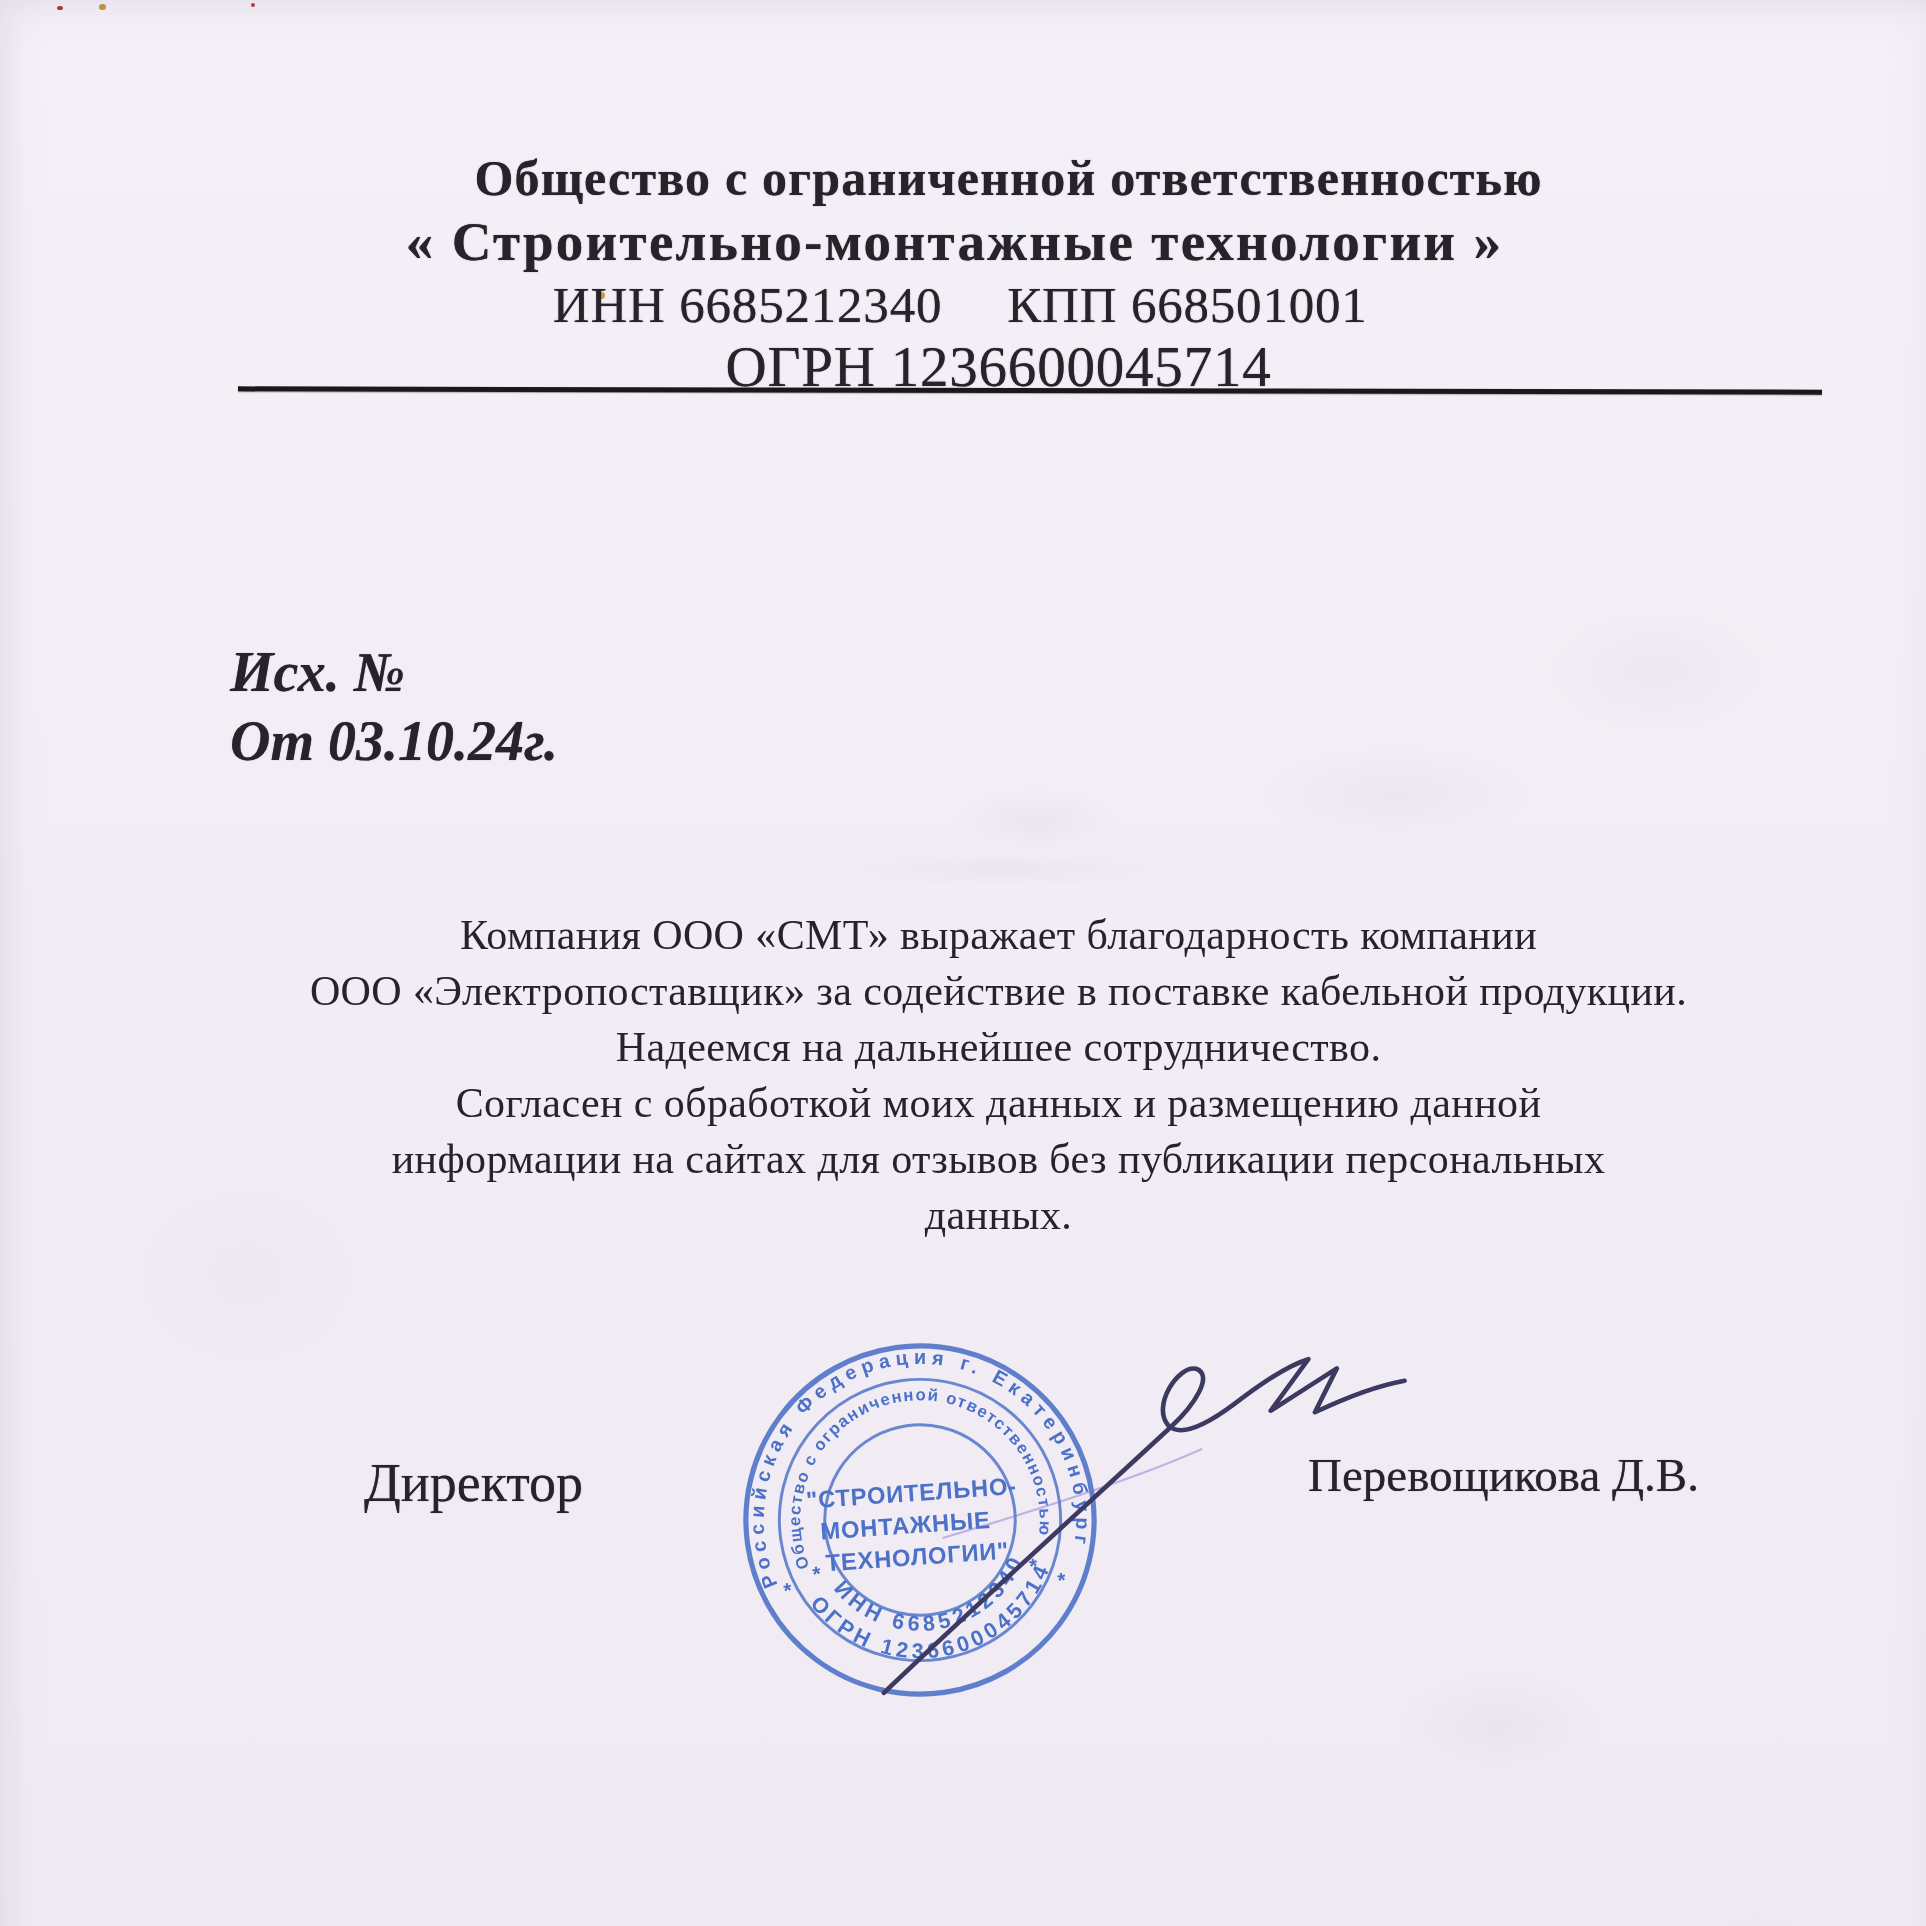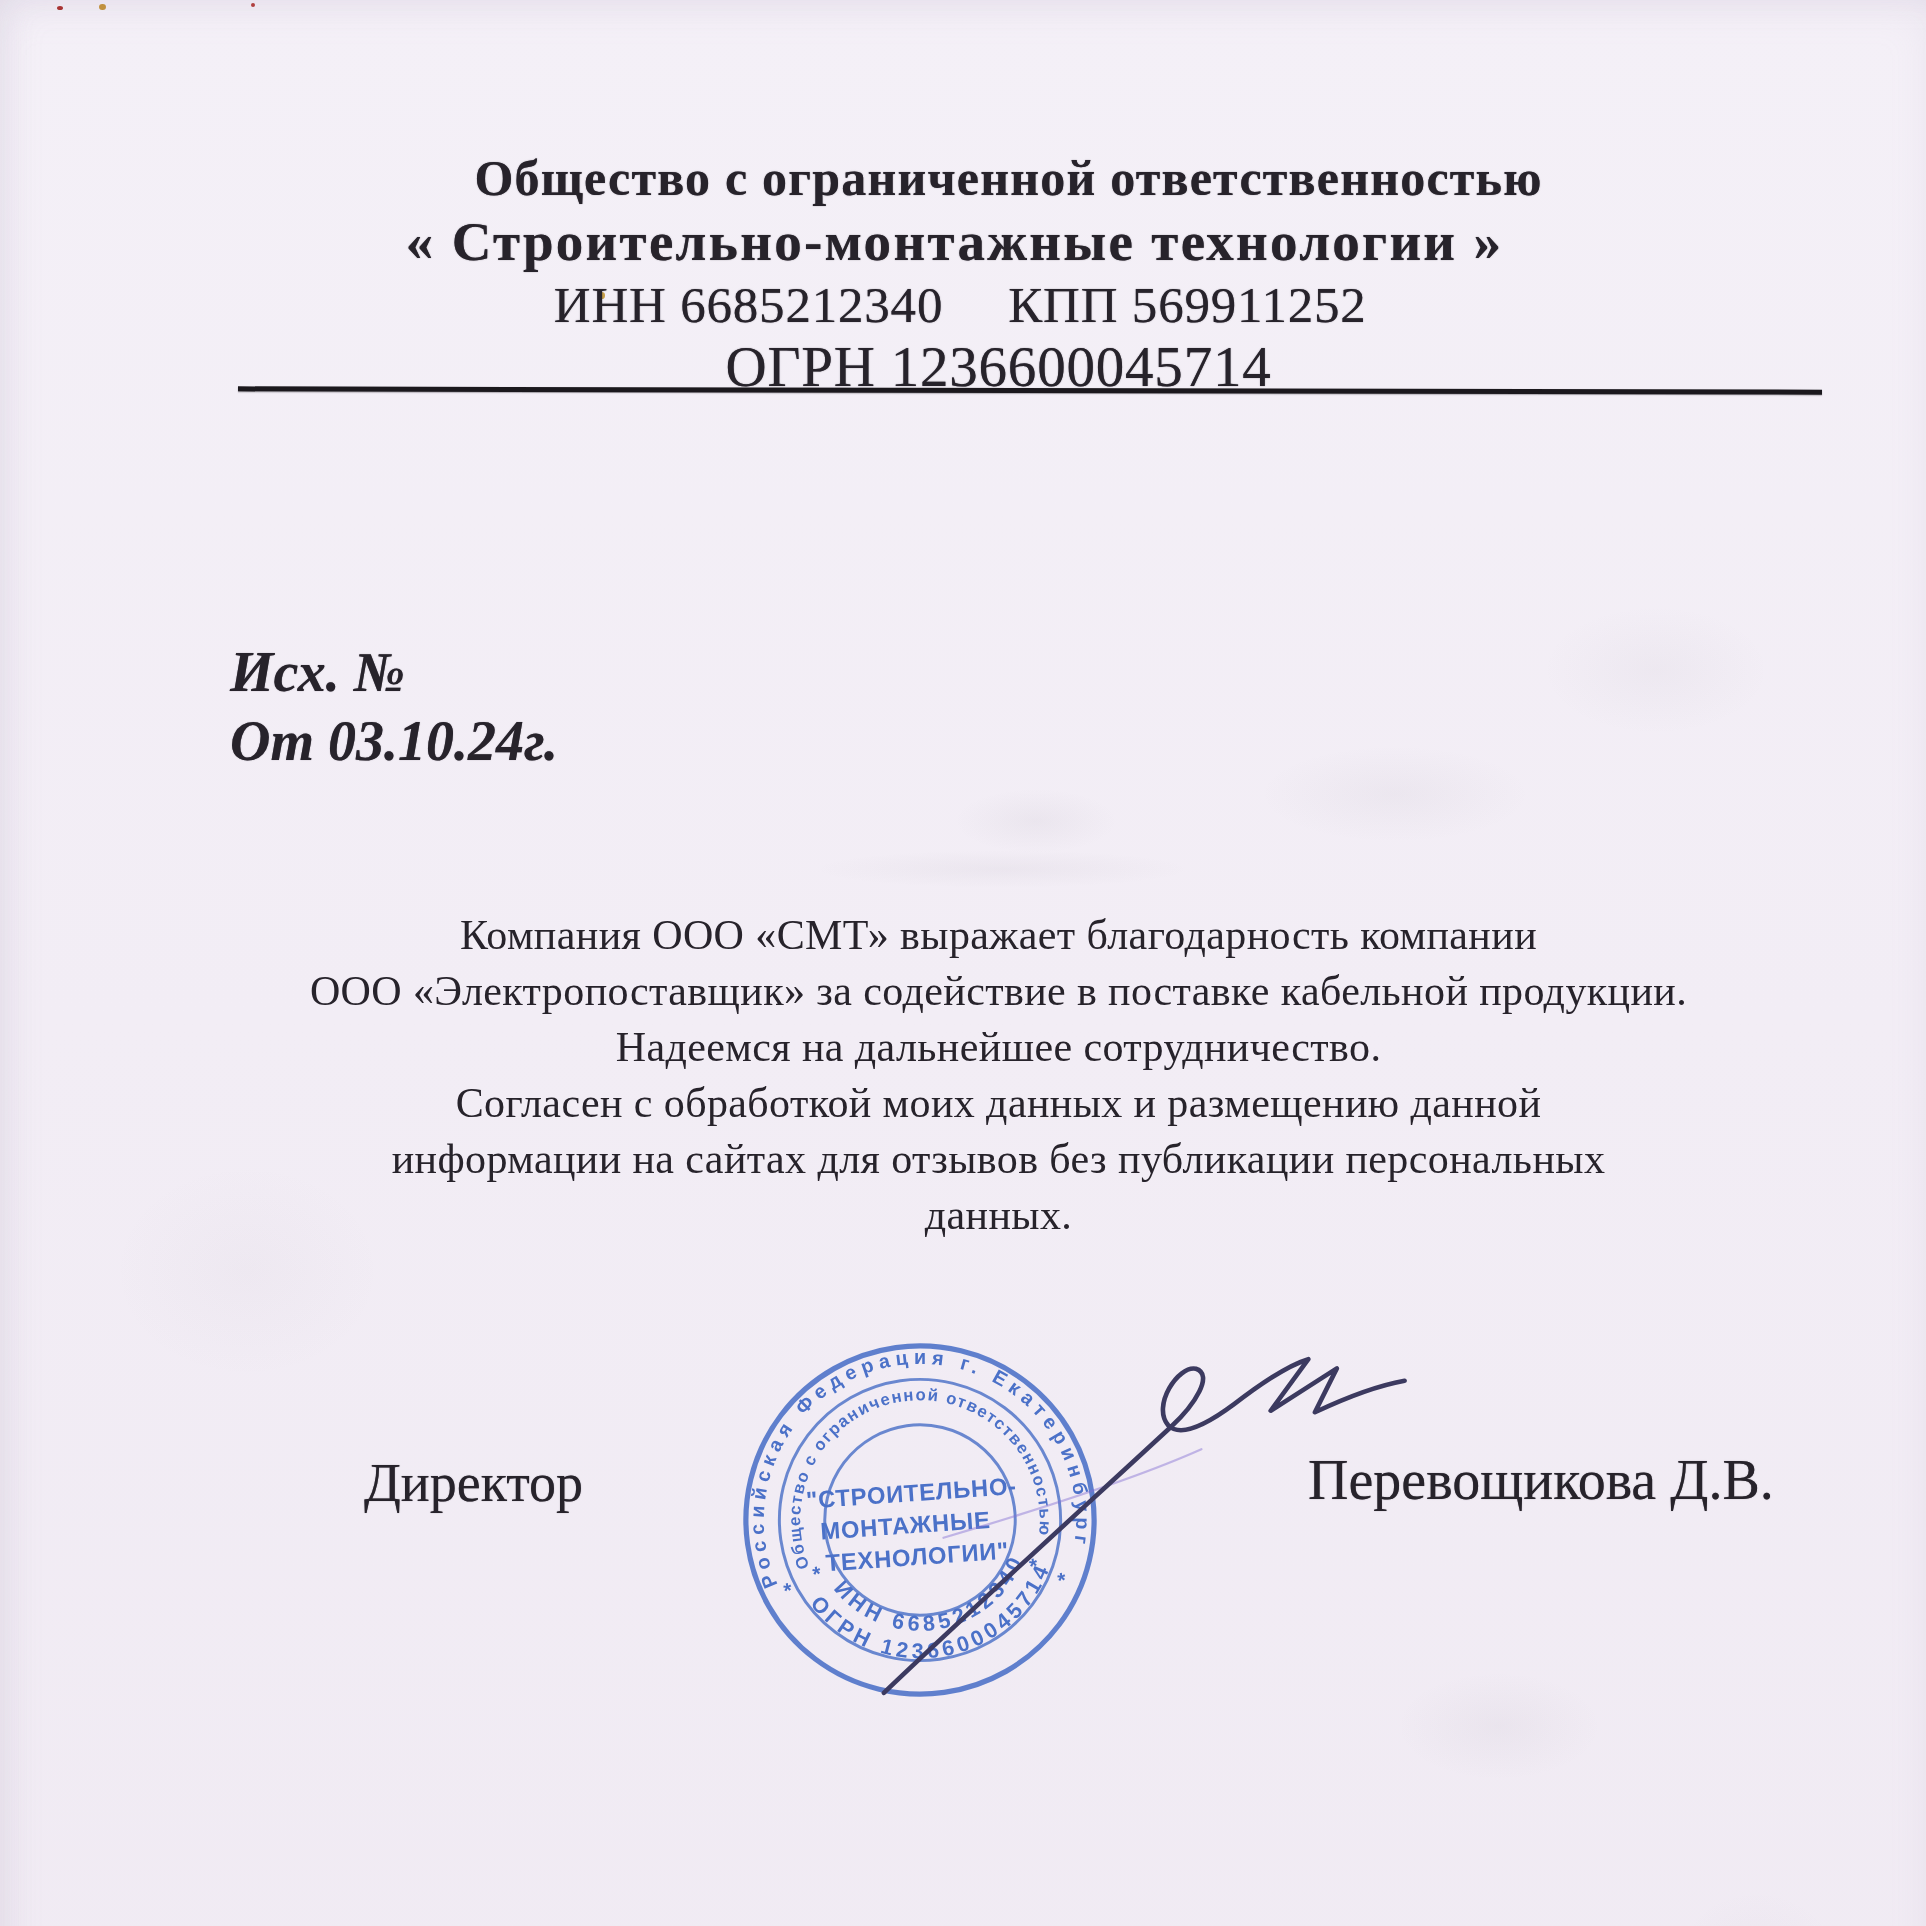--- a/index.html
+++ b/index.html
@@ -51,41 +51,41 @@
   <div class="smudges"></div>
 
   <div class="speck" style="left:57px;top:6.2px;width:6.2px;height:4.2px;background:#a83434;"></div>
   <div class="speck" style="left:251px;top:3.1px;width:4.2px;height:4.2px;background:#b04040;"></div>
   <div class="speck" style="left:99px;top:3.9px;width:6.5px;height:5.8px;background:#c1913f;"></div>
   <div class="speck" style="left:598px;top:292px;width:7.3px;height:6.5px;background:#c9a04a;"></div>
 
   <header class="letterhead">
     <div class="lh-line lh1">Общество с ограниченной ответственностью</div>
     <div class="lh-line lh2">« Строительно-монтажные технологии »</div>
-    <div class="lh-line lh3"><span>ИНН 6685212340</span><span class="gap"></span><span>КПП 569911252</span></div>
+    <div class="lh-line lh3"><span>ИНН 6685212340</span><span class="gap"></span><span>КПП 668501001</span></div>
     <div class="lh-line lh4">ОГРН 1236600045714</div>
   </header>
 
   <div class="rule"></div>
 
   <div class="t ref-line" style="left:230px;top:616px;margin-top:24px;">Исх. №</div>
   <div class="t ref-line" style="left:230px;top:709px;">От 03.10.24г.</div>
 
 
   <div class="body-wrap">
     <div class="body-line">Компания ООО «СМТ» выражает благодарность компании</div>
     <div class="body-line">ООО «Электропоставщик» за содействие в поставке кабельной продукции.</div>
     <div class="body-line">Надеемся на дальнейшее сотрудничество.</div>
     <div class="body-line">Согласен с обработкой моих данных и размещению данной</div>
     <div class="body-line">информации на сайтах для отзывов без публикации персональных</div>
     <div class="body-line">данных.</div>
   </div>
 
   <div class="t" style="left:364px;top:1452px;font-size:54px;">Директор</div>
-  <div class="t" style="left:1308px;top:1448px;font-size:56px;">Перевощикова Д.В.</div>
+  <div class="t" style="left:1308px;top:1448px;font-size:47px;">Перевощикова Д.В.</div>
 
   <div class="stamp-box">
     <svg viewBox="-500 -500 1000 1000">
       <g transform="rotate(-8)">
         <circle cx="0" cy="0" r="468" fill="none" stroke="#3f68c5" stroke-width="14" opacity=".88"></circle>
         <circle cx="0" cy="0" r="378" fill="none" stroke="#3f68c5" stroke-width="8" opacity=".82"></circle>
         <circle cx="0" cy="0" r="256" fill="none" stroke="#3f68c5" stroke-width="8" opacity=".82"></circle>
         <defs>
           <path id="arcOuter" d="M -394.7 143.7 A 420 420 0 1 1 394.7 143.7" fill="none"></path>
           <path id="arcMiddle" d="M -302.6 110.1 A 322 322 0 1 1 302.6 110.1" fill="none"></path>

